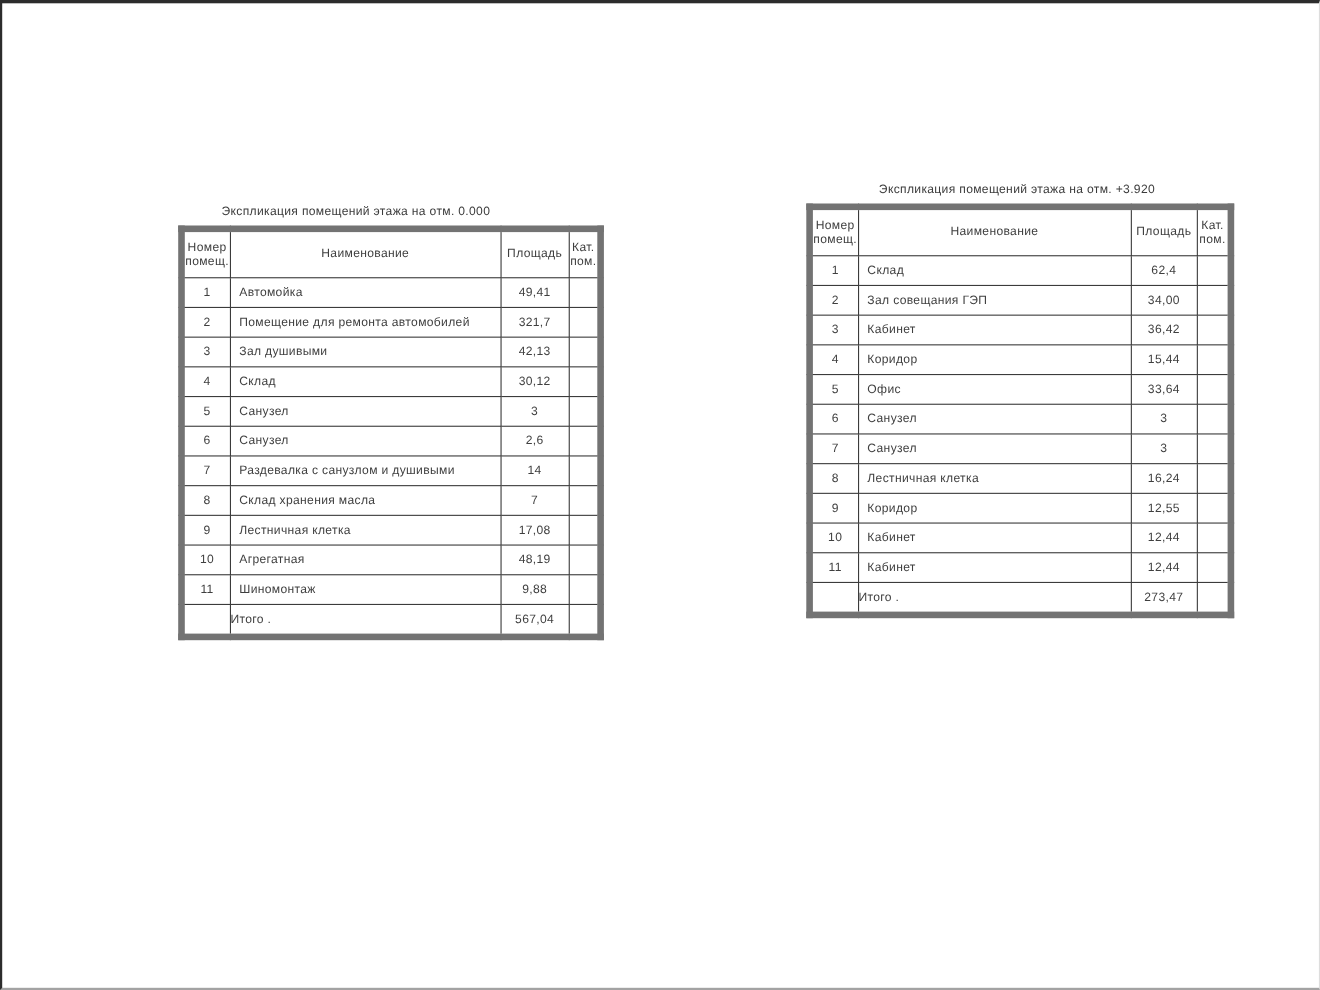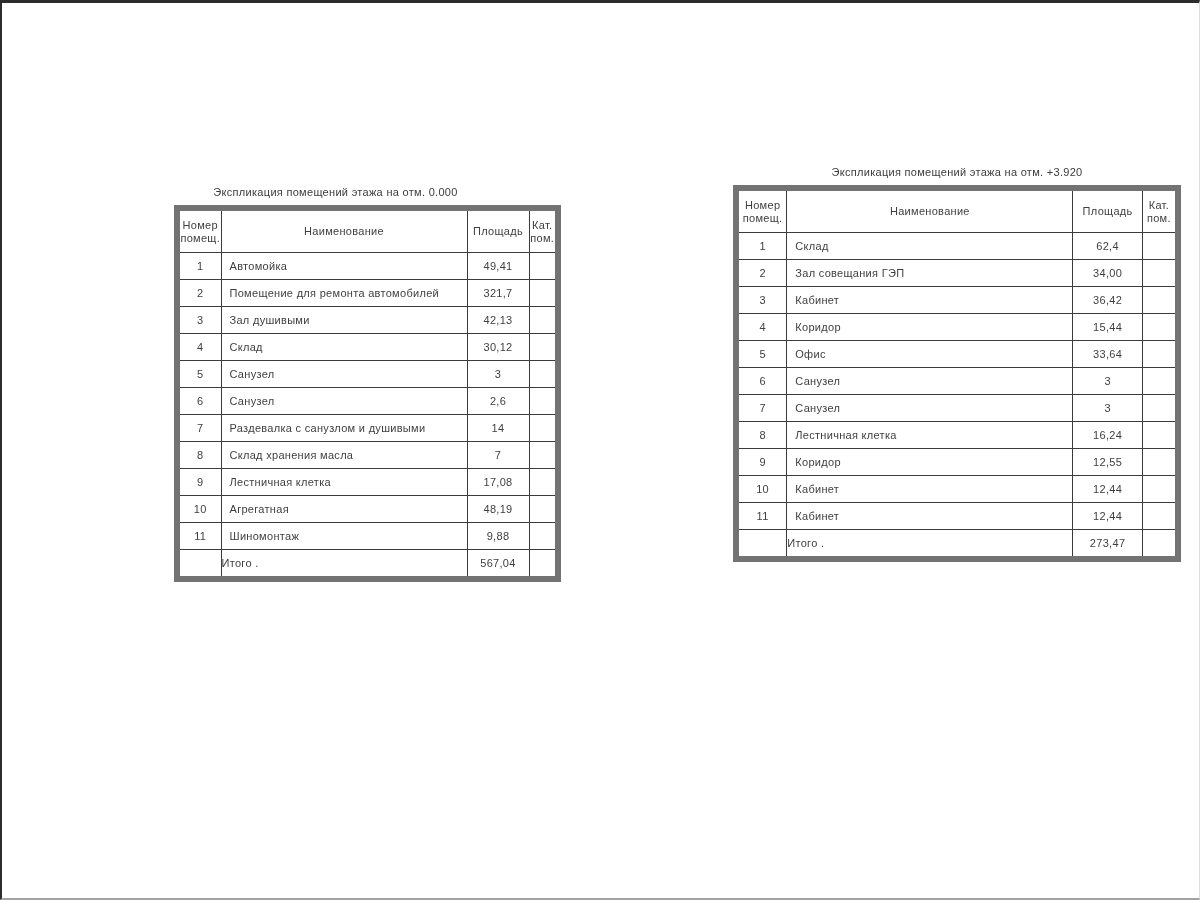--- a/index.html
+++ b/index.html
@@ -74,22 +74,22 @@
   .explication td.c-area {
     text-align: center;
   }
   .explication td.c-cat {
     text-align: center;
   }
   .explication td.c-total-label {
     text-align: left;
     padding-right: 10px;
   }
-  #table-0 { left: 172px; top: 182px; width: 323px; }
-  #table-1 { left: 731px; top: 162px; width: 448px; }
+  #table-0 { left: 160px; top: 182px; width: 323px; }
+  #table-1 { left: 731px; top: 162px; width: 383px; }
 </style>
 </head>
 <body>
 
 <div class="sheet">
   <section class="explication" id="table-0">
       <div class="tbl-title">Экспликация помещений этажа на отм. 0.000</div>
       <table>
         <colgroup>
           <col style="width: 44px;">

